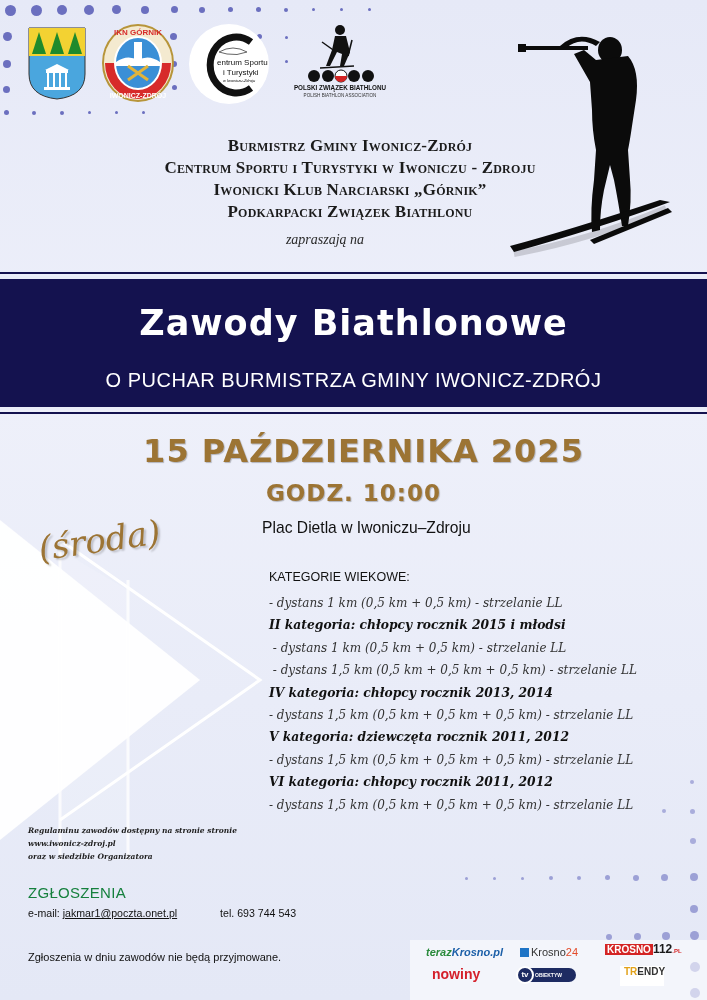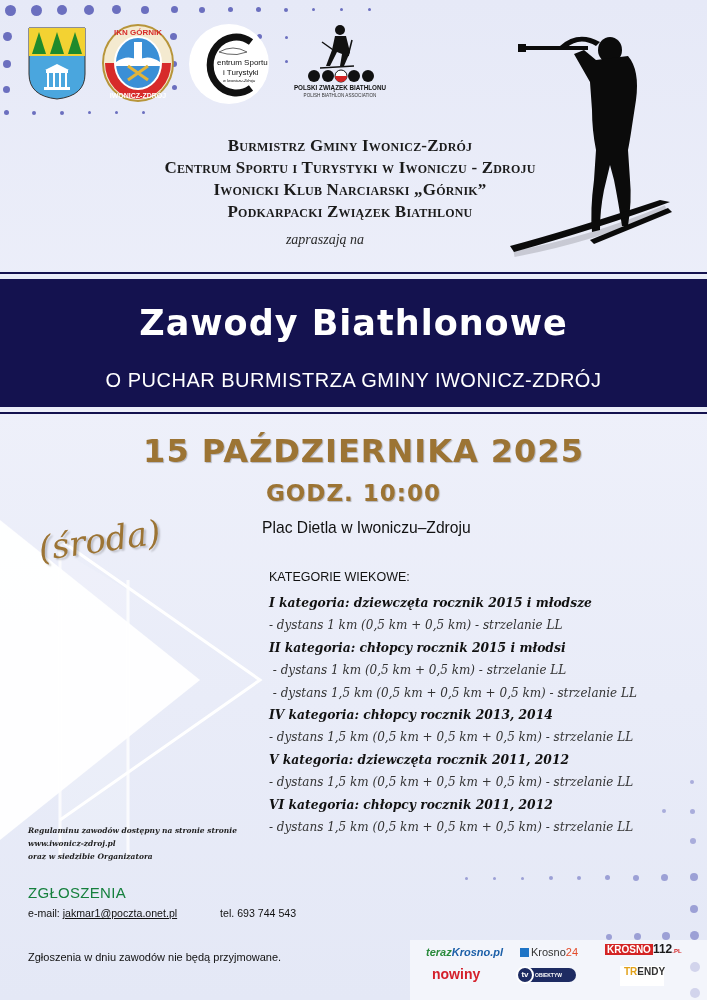--- a/index.html
+++ b/index.html
@@ -263,21 +263,20 @@
   <div class="banner-sub">O PUCHAR BURMISTRZA GMINY IWONICZ-ZDRÓJ</div>
 </div>
 
 <div class="date">15 PAŹDZIERNIKA 2025</div>
 <div class="time">GODZ. 10:00</div>
 <div class="weekday">(środa)</div>
 <div class="place">Plac Dietla w Iwoniczu–Zdroju</div>
 
 <div class="cats">
   <div class="cats-header">KATEGORIE WIEKOWE:</div>
-  <div class="cat-title">I kategoria: dziewczęta rocznik 2015 i młodsze</div>
   <div class="cat-desc">- dystans 1 km (0,5 km + 0,5 km) - strzelanie LL</div>
   <div class="cat-title">II kategoria: chłopcy rocznik 2015 i młodsi</div>
   <div class="cat-desc" style="white-space:pre;"> - dystans 1 km (0,5 km + 0,5 km) - strzelanie LL</div>
   <div class="cat-desc" style="white-space:pre;"> - dystans 1,5 km (0,5 km + 0,5 km + 0,5 km) - strzelanie LL</div>
   <div class="cat-title">IV kategoria: chłopcy rocznik 2013, 2014</div>
   <div class="cat-desc">- dystans 1,5 km (0,5 km + 0,5 km + 0,5 km) - strzelanie LL</div>
   <div class="cat-title">V kategoria: dziewczęta rocznik 2011, 2012</div>
   <div class="cat-desc">- dystans 1,5 km (0,5 km + 0,5 km + 0,5 km) - strzelanie LL</div>
   <div class="cat-title">VI kategoria: chłopcy rocznik 2011, 2012</div>
   <div class="cat-desc">- dystans 1,5 km (0,5 km + 0,5 km + 0,5 km) - strzelanie LL</div>

